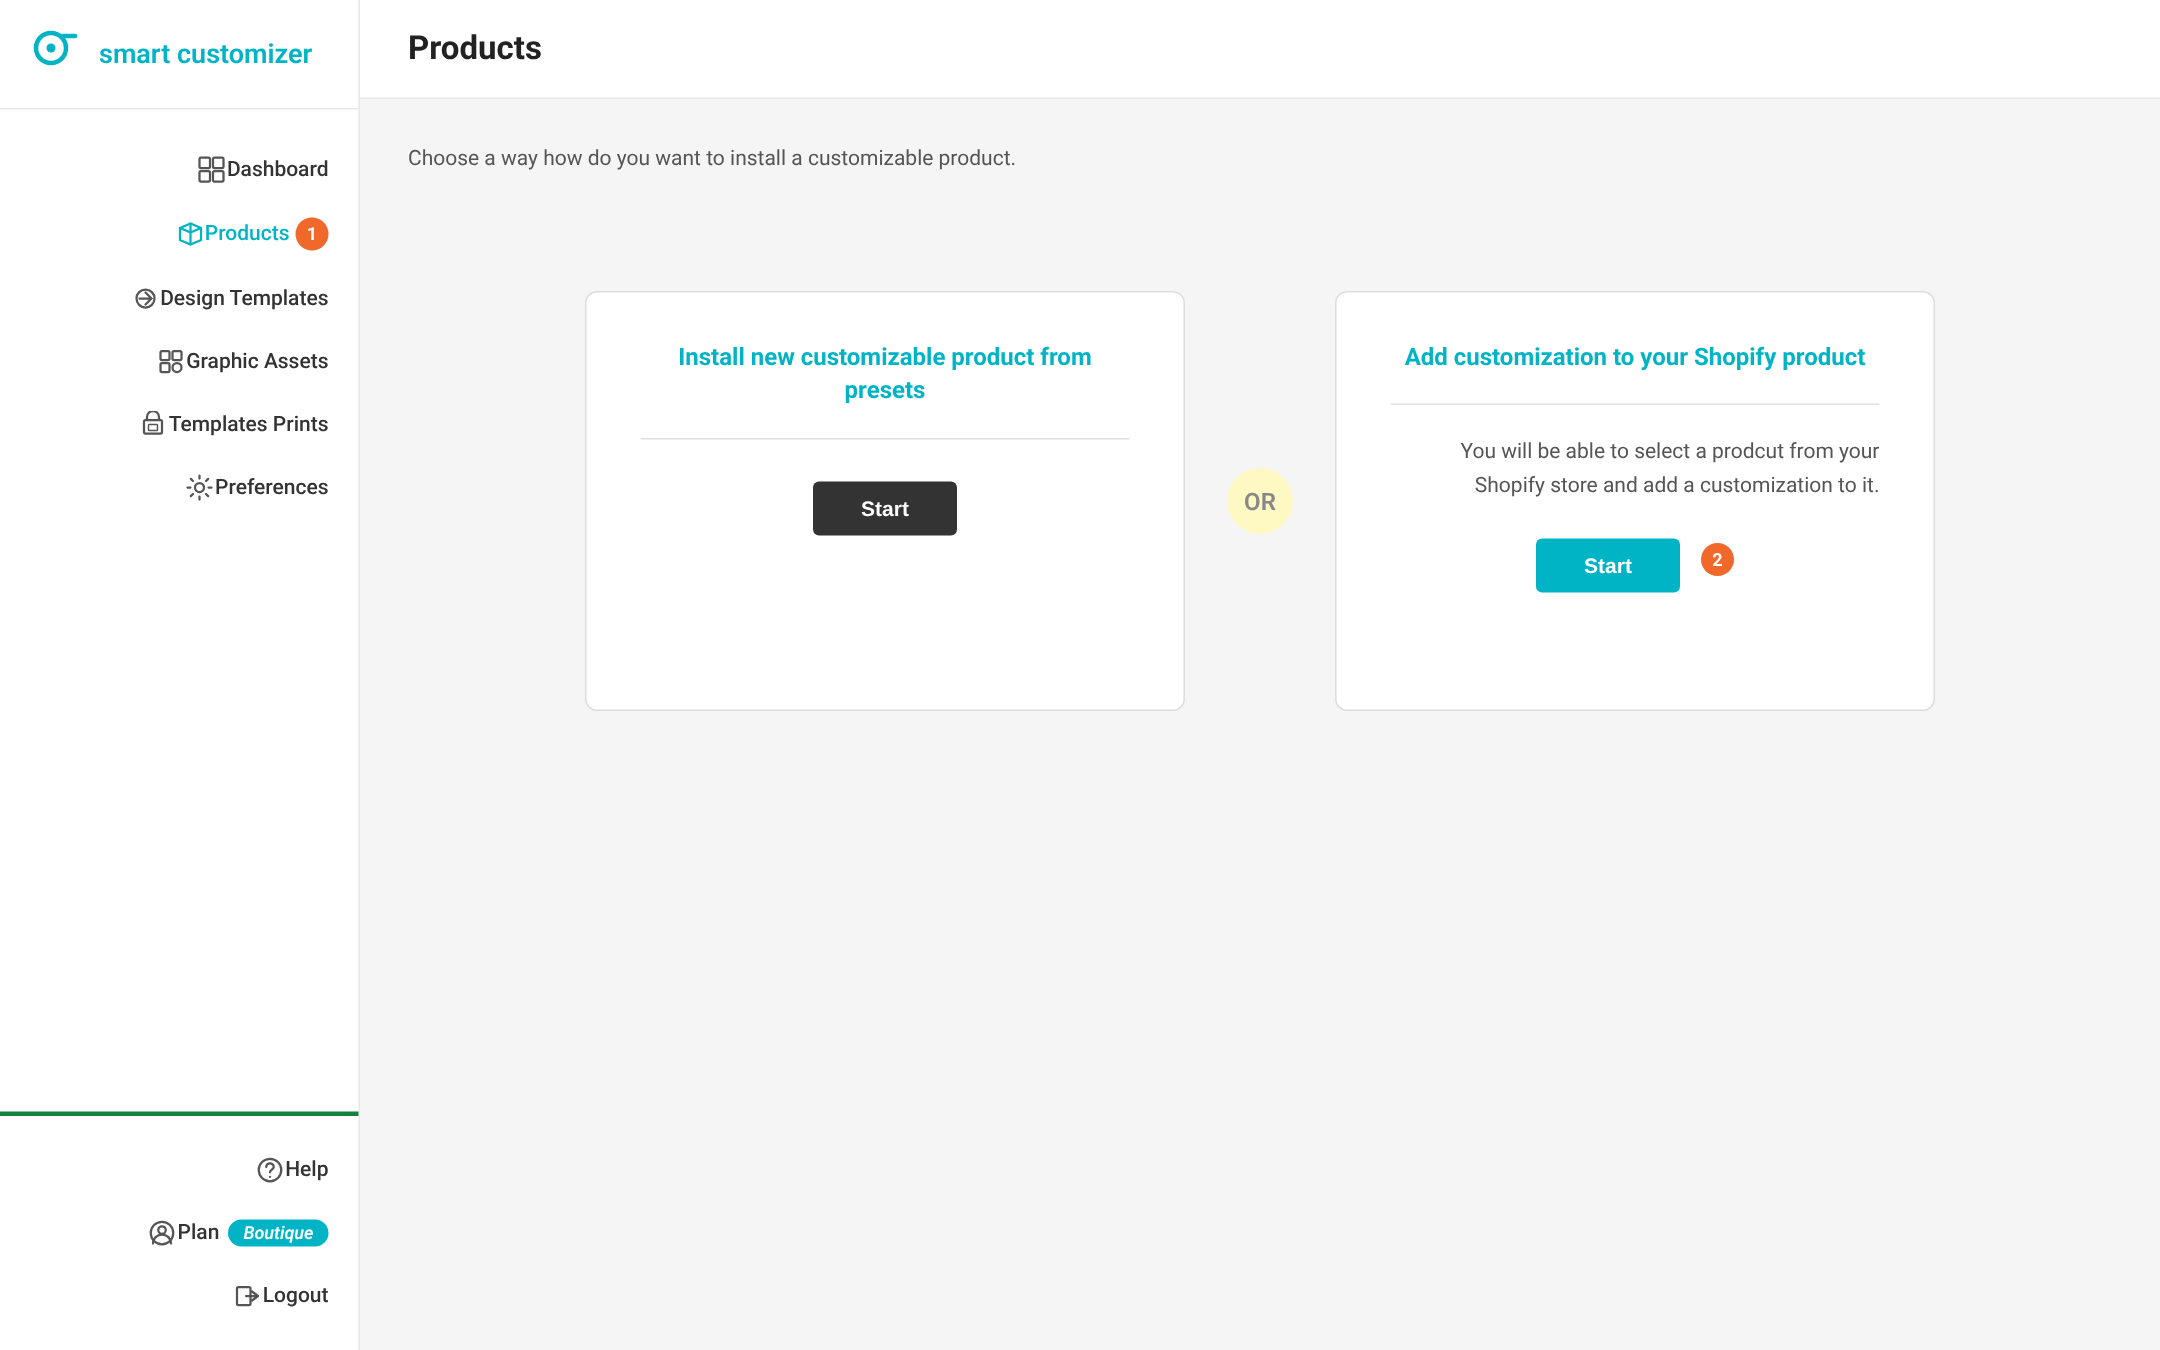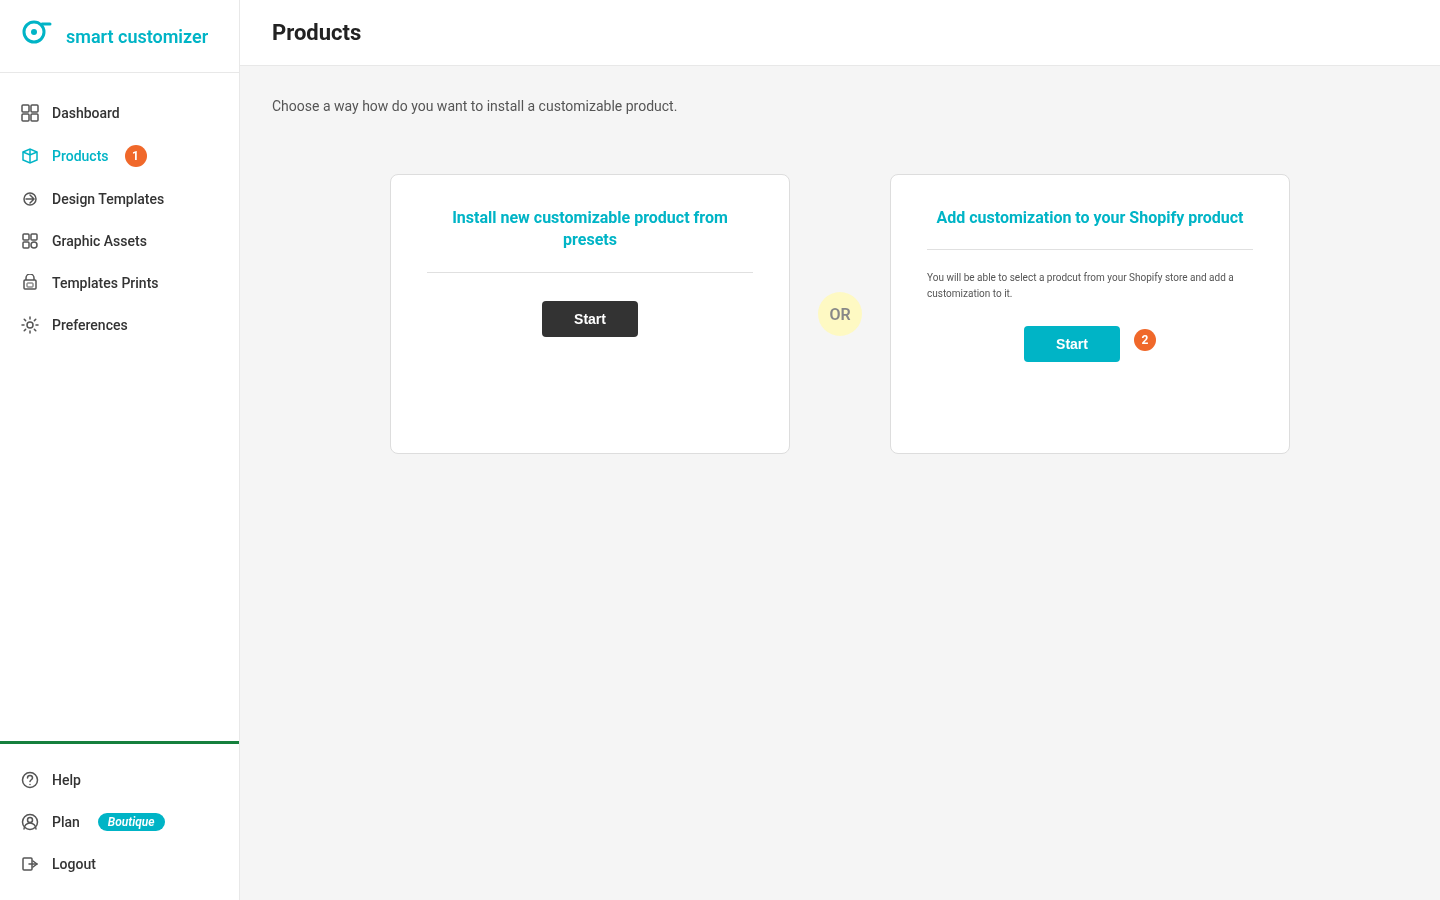--- a/index.html
+++ b/index.html
@@ -34,29 +34,30 @@
     .sidebar-nav {
       flex: 1;
       padding: 20px 0;
       display: flex;
       flex-direction: column;
       gap: 2px;
     }
     .nav-item {
       display: flex;
       align-items: center;
-      gap: 12px;
+      gap: 0;
       padding: 10px 20px;
       cursor: pointer;
       color: #333;
       font-size: 14px;
       font-weight: 500;
       border-radius: 0;
       position: relative;
       text-decoration: none;
+      justify-content: flex-end;
     }
     .nav-item.active { color: #00b4c6; }
     .nav-item-icon {
       width: 20px;
       height: 20px;
       display: flex;
       align-items: center;
       justify-content: center;
       flex-shrink: 0;
     }
@@ -117,21 +118,21 @@
       color: #555;
       margin-bottom: 40px;
     }
 
     
     .cards-wrapper {
       display: flex;
       align-items: center;
       gap: 0;
       justify-content: center;
-      margin-top: 60px;
+      margin-top: 80px;
     }
     .card {
       background: #fff;
       border: 1px solid #ddd;
       border-radius: 8px;
       width: 400px;
       min-height: 280px;
       display: flex;
       flex-direction: column;
       align-items: center;
@@ -145,23 +146,23 @@
       text-align: center;
       line-height: 1.4;
     }
     .card-divider {
       width: 100%;
       border: none;
       border-top: 1px solid #e0e0e0;
       margin: 4px 0;
     }
     .card-desc {
-      font-size: 10px;
+      font-size: 14px;
       color: #555;
-      text-align: left;
+      text-align: right;
       line-height: 1.6;
     }
     .btn-dark {
       background: #333;
       color: #fff;
       border: none;
       border-radius: 4px;
       padding: 10px 32px;
       font-size: 14px;
       font-weight: 600;

